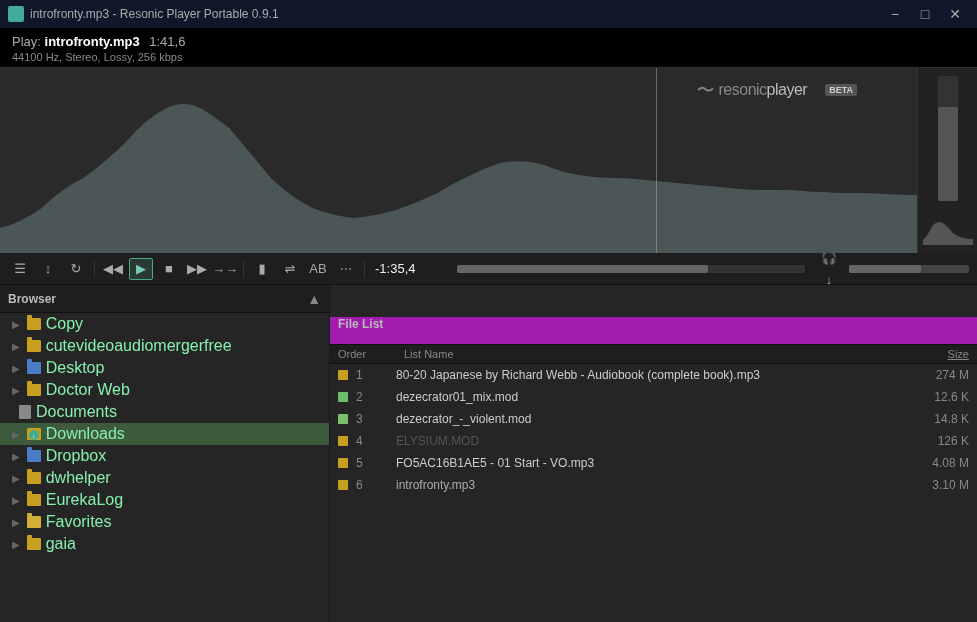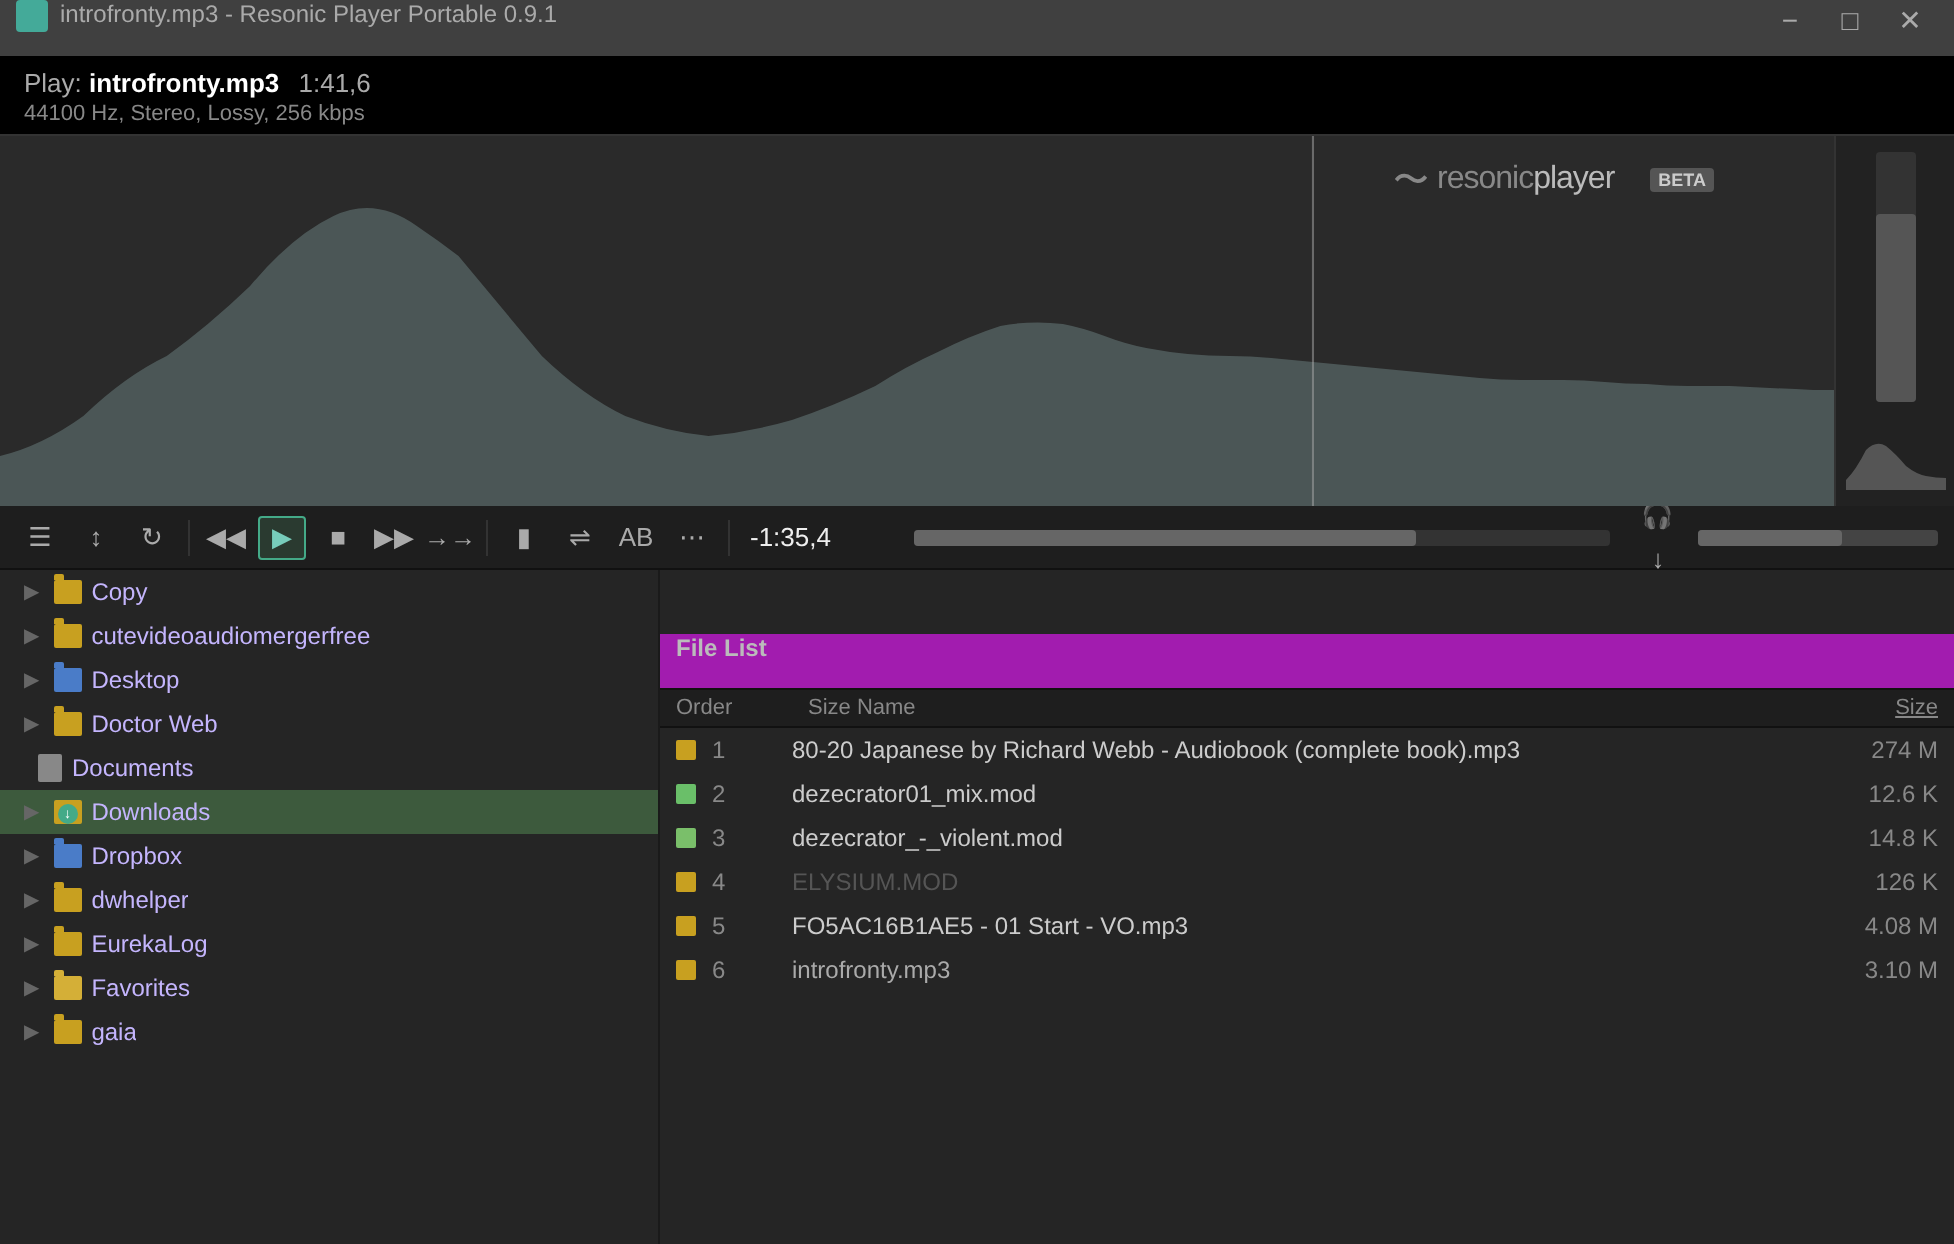--- a/index.html
+++ b/index.html
@@ -1,19 +1,19 @@
 <!DOCTYPE html>
 <html><head>
   <meta charset="utf-8">
   <style>
     * { margin: 0; padding: 0; box-sizing: border-box; }
     body { width: 977px; height: 622px; background: #2b2b2b; font-family: 'Segoe UI', Tahoma, sans-serif; font-size: 12px; color: #ccc; overflow: hidden; }
 
     
-    #title-bar { background: #404040; height: 28px; display: flex; align-items: flex-start; padding: 0 8px; user-select: none; }
+    #title-bar { background: #0f172a; height: 28px; display: flex; align-items: center; padding: 0 8px; user-select: none; }
     #title-bar .app-icon { width: 16px; height: 16px; margin-right: 6px; background: #4a9; border-radius: 2px; }
     #title-bar .title-text { font-size: 12px; color: #aaa; flex: 1; }
     #title-bar .window-controls { display: flex; gap: 2px; }
     #title-bar .win-btn { width: 28px; height: 20px; background: transparent; border: none; color: #aaa; cursor: pointer; font-size: 14px; display: flex; align-items: center; justify-content: center; }
 
     
     #header { background: #000000; padding: 6px 12px 4px; border-bottom: 1px solid #333; }
     #now-playing { font-size: 13px; color: #ddd; margin-bottom: 2px; }
     #now-playing .play-label { color: #aaa; }
     #now-playing .filename { color: #fff; font-weight: bold; }
@@ -62,21 +62,21 @@
     .browser-item.selected { background: #3d5a3d; }
     .folder-icon { width: 14px; height: 12px; display: inline-block; background: #c8a020; border-radius: 1px; position: relative; flex-shrink: 0; }
     .folder-icon::before { content: ''; position: absolute; top: -3px; left: 0; width: 5px; height: 3px; background: #c8a020; border-radius: 1px 1px 0 0; }
     .folder-icon.blue { background: #4a7cc8; }
     .folder-icon.blue::before { background: #4a7cc8; }
     .folder-icon.star { background: #d4af37; }
     .folder-icon.star::before { background: #d4af37; }
     .download-overlay { position: relative; }
     .download-overlay .dl-arrow { position: absolute; top: 2px; left: 2px; width: 10px; height: 10px; background: #4a8; border-radius: 50%; display: flex; align-items: center; justify-content: center; font-size: 7px; color: #fff; }
     .file-icon { width: 12px; height: 14px; background: #888; border-radius: 1px; flex-shrink: 0; }
-    .browser-item-label { font-size: 12px; color: #c4b5fd; white-space: nowrap; overflow: hidden; text-overflow: ellipsis; }
+    .browser-item-label { font-size: 16px; color: #86efac; white-space: nowrap; overflow: hidden; text-overflow: ellipsis; }
     .expand-arrow { font-size: 10px; color: #666; margin-right: 2px; cursor: pointer; }
 
     
     #file-panel { flex: 1; background: #252525; display: flex; flex-direction: column; }
     #file-panel-header { background: #a21caf; height: 28px; display: flex; align-items: flex-start; padding: 0 8px; border-bottom: 1px solid #111; margin-top: 32px; }
     #file-panel-title { color: #bbb; font-size: 12px; font-weight: bold; }
     #file-table-header { display: flex; align-items: center; padding: 3px 8px; background: #1e1e1e; border-bottom: 1px solid #111; gap: 16px; }
     .col-order { width: 50px; color: #888; font-size: 11px; }
     .col-name { flex: 1; color: #888; font-size: 11px; }
     .col-size { width: 70px; color: #888; font-size: 11px; text-align: right; text-decoration: underline; }
@@ -174,20 +174,24 @@
   </div>
 
   <div style="width:120px; height:8px; background:#444; border-radius:2px; margin-left:4px; cursor:pointer;">
     <div style="width:60%; height:100%; background:#666; border-radius:2px;"></div>
   </div>
 </div>
 
 <div id="main-content">
 
   <div id="browser-panel">
+    <div id="browser-header">
+      <span id="browser-title">Browser</span>
+      <span id="browser-expand-btn">▲</span>
+    </div>
     <div id="browser-list">
 
     <div class="browser-item">
           <span class="expand-arrow">▶</span>
           <div class="folder-icon "></div>
           <span class="browser-item-label">Copy</span>
         </div>
         <div class="browser-item">
           <span class="expand-arrow">▶</span>
           <div class="folder-icon "></div>
@@ -243,21 +247,21 @@
       </div>
 
   </div>
 
   <div id="file-panel">
     <div id="file-panel-header">
       <span id="file-panel-title">File List</span>
     </div>
     <div id="file-table-header">
       <div class="col-order">Order</div>
-      <div class="col-name">Size Name</div>
+      <div class="col-name">List Name</div>
       <div class="col-size">Size</div>
     </div>
     <div id="file-list">
 
     <div class="file-row">
           <div class="file-color-dot" style="background: rgb(200, 160, 32);"></div>
           <div class="file-order">1</div>
           <div class="file-name">80-20 Japanese by Richard Webb - Audiobook (complete book).mp3</div>
           <div class="file-size">274 M</div>
         </div>

